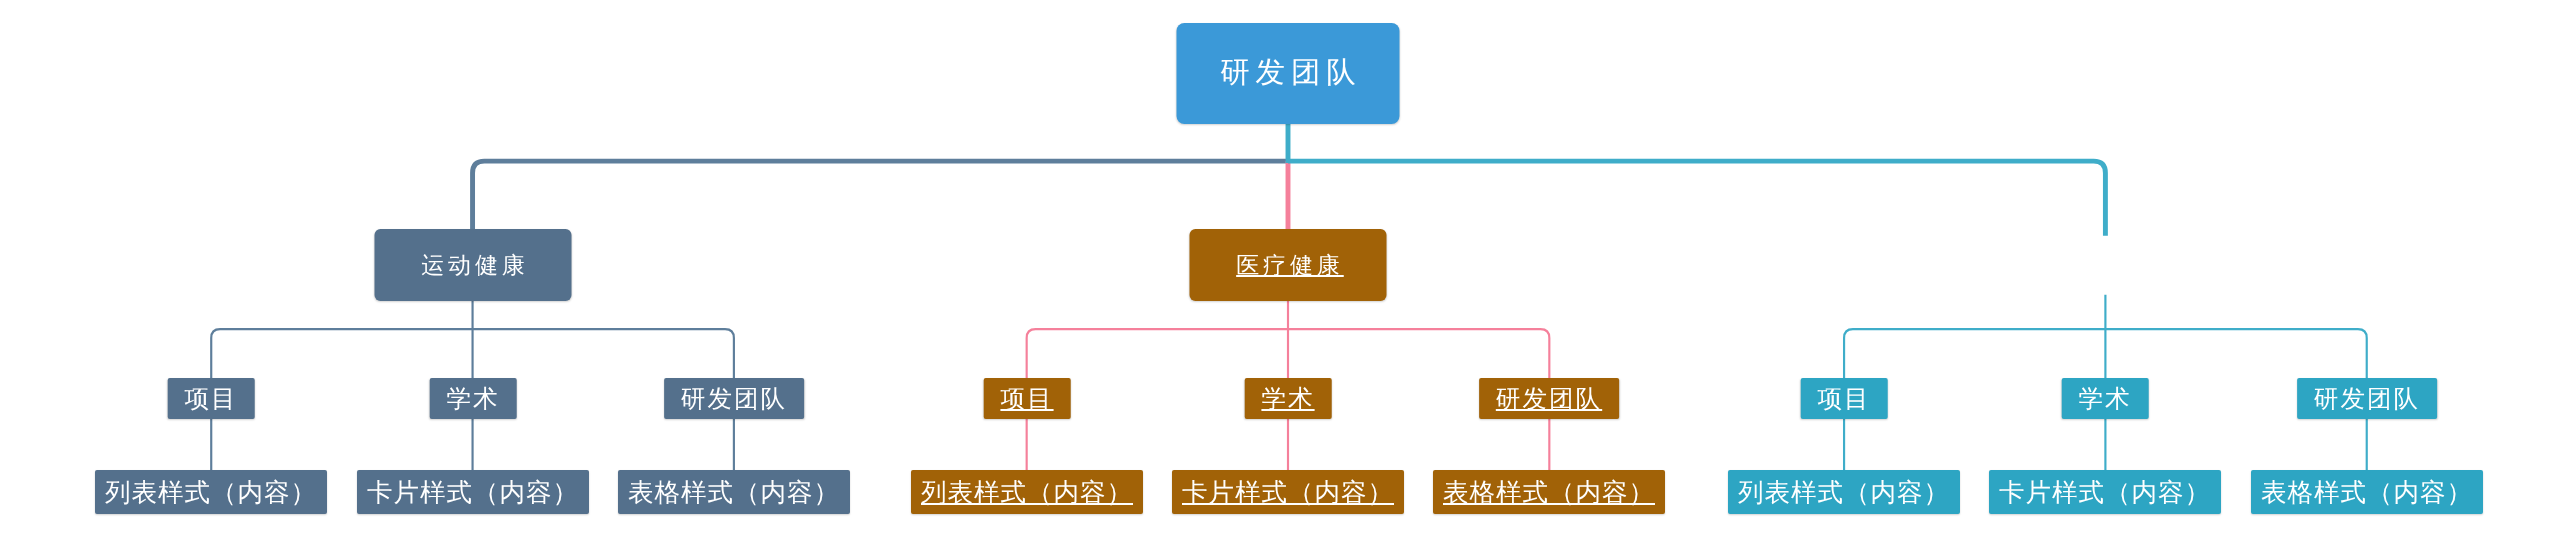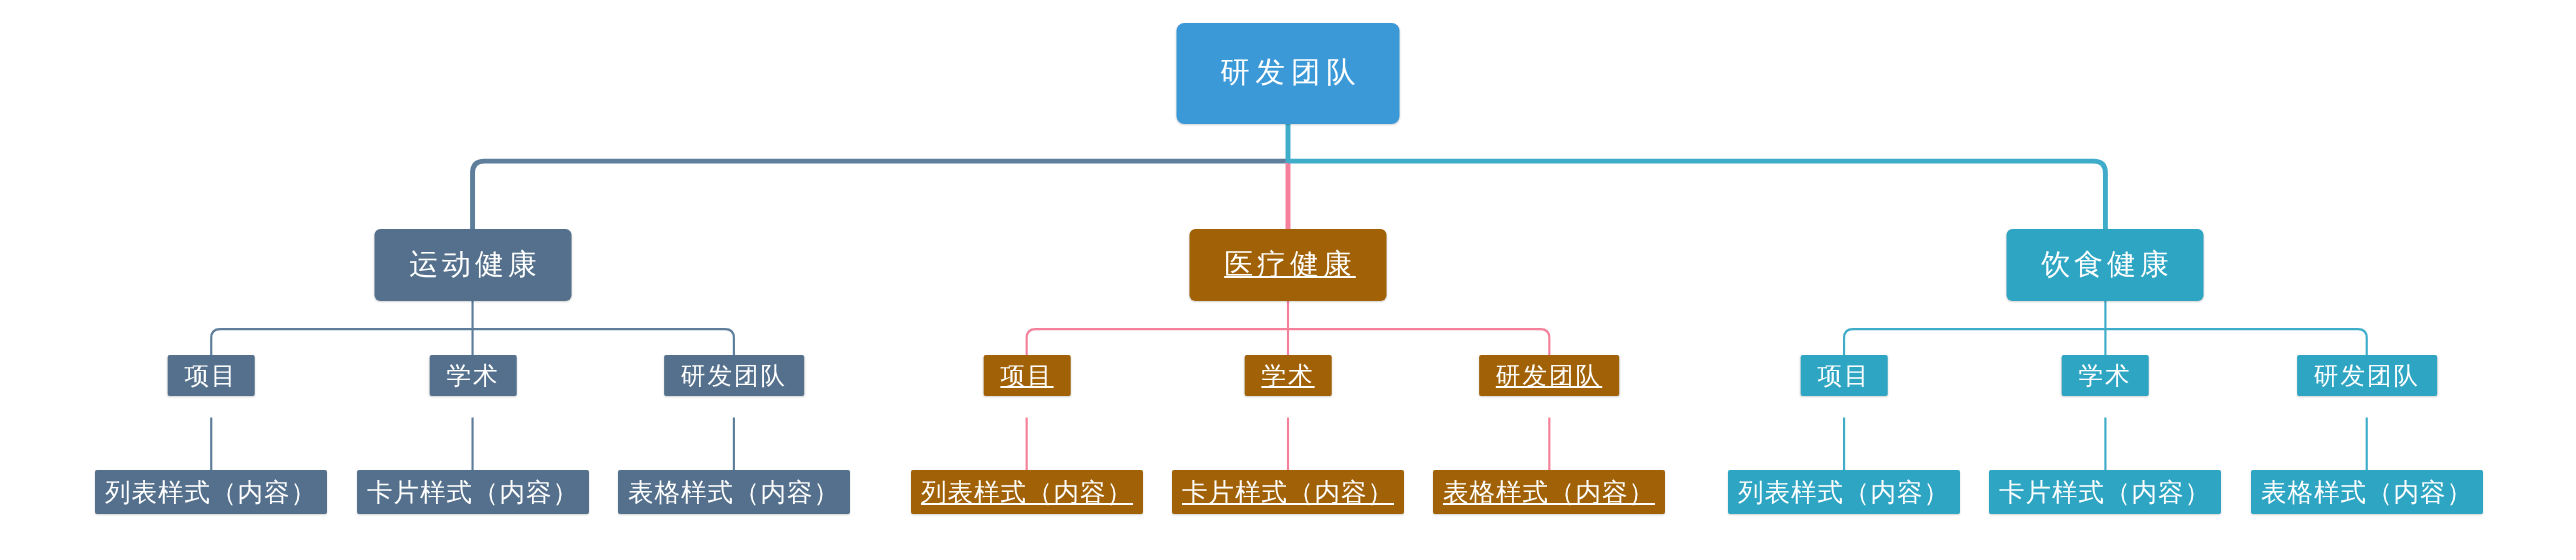--- a/index.html
+++ b/index.html
@@ -22,25 +22,25 @@
   
   .node.root{
     width:223px;height:101px;top:22.6px;
     border-radius:7.9px;background:#3B99D8;
     font-size:29.5px;letter-spacing:5.9px;padding-left:5.9px;
   }
   
   .node.branch{
     width:197px;height:72px;top:229px;
     border-radius:5.9px;
-    font-size:29px;letter-spacing:3.9px;padding-left:3.9px;
+    font-size:23px;letter-spacing:3.9px;padding-left:3.9px;
   }
   
   .node.child{
-    height:41px;top:355px;
+    height:41px;top:378px;
     padding:0 16.7px;
     border-radius:2px;
     font-size:24.6px;letter-spacing:2px;
   }
   
   .node.leaf{
     width:232px;height:44px;top:470px;
     border-radius:2px;
     font-size:25.5px;letter-spacing:1px;
   }
@@ -88,21 +88,20 @@
   <div class="node leaf slate cx747">表格样式（内容）</div>
 
   <div class="node branch pink cx1311">医疗健康</div>
   <div class="node child pink cx1045">项目</div>
   <div class="node child pink cx1311">学术</div>
   <div class="node child pink cx1577">研发团队</div>
   <div class="node leaf pink cx1045">列表样式（内容）</div>
   <div class="node leaf pink cx1311">卡片样式（内容）</div>
   <div class="node leaf pink cx1577">表格样式（内容）</div>
 
-  <div class="node branch teal cx2143">饮食健康</div>
   <div class="node child teal cx1877">项目</div>
   <div class="node child teal cx2143">学术</div>
   <div class="node child teal cx2409">研发团队</div>
   <div class="node leaf teal cx1877">列表样式（内容）</div>
   <div class="node leaf teal cx2143">卡片样式（内容）</div>
   <div class="node leaf teal cx2409">表格样式（内容）</div>
 
 </div>
 
 

